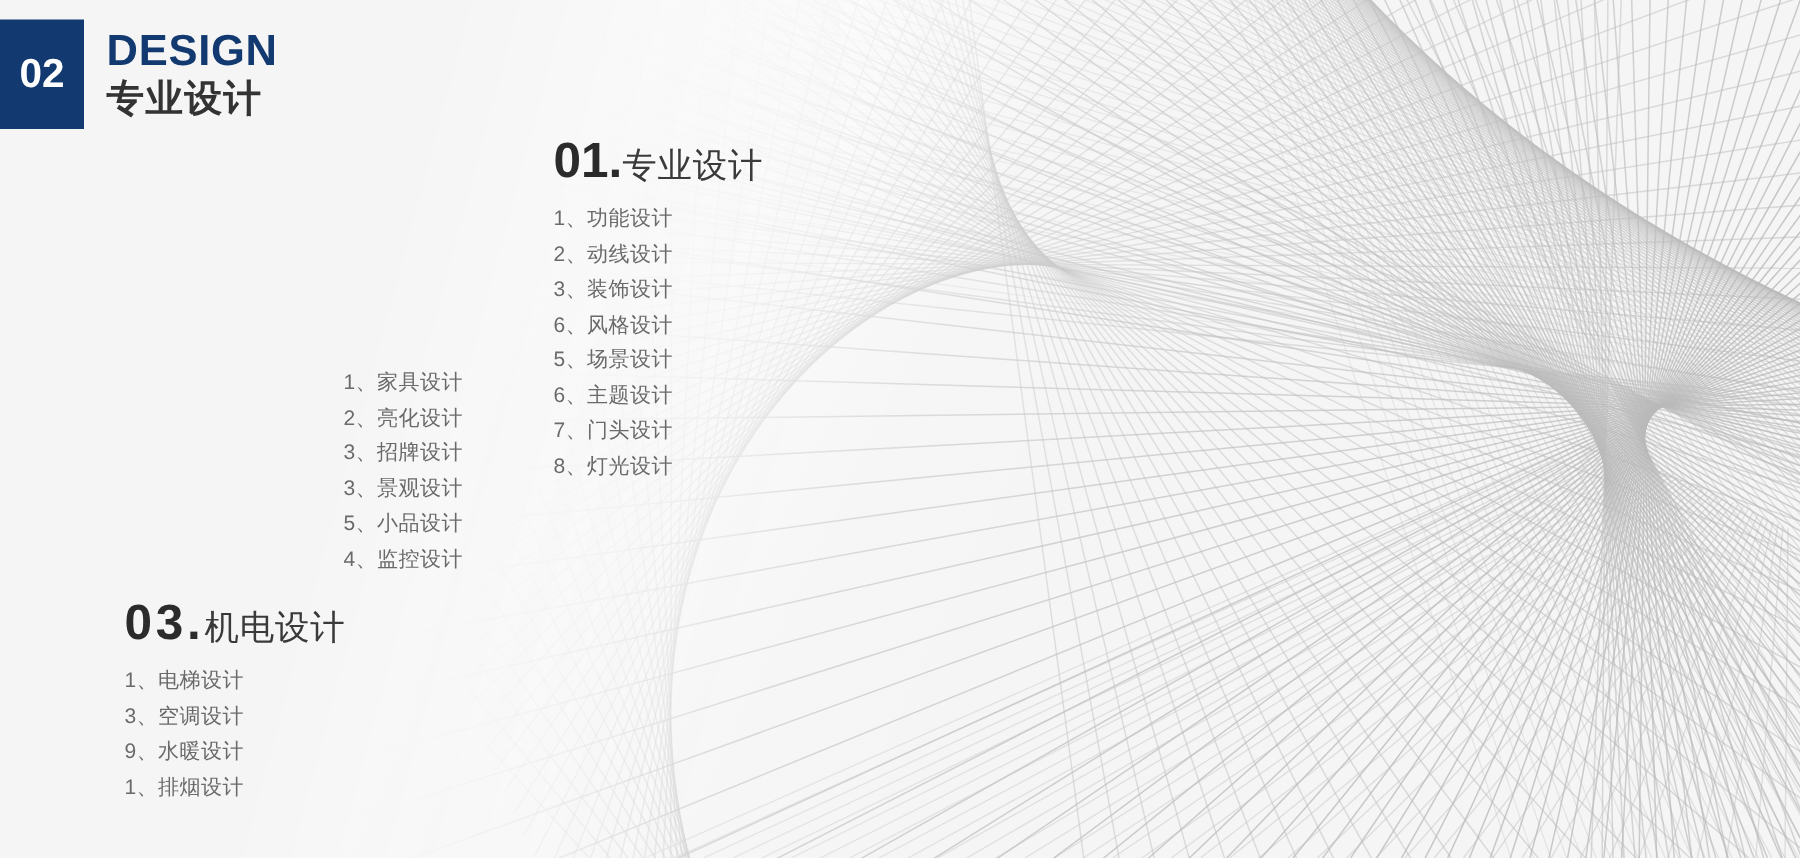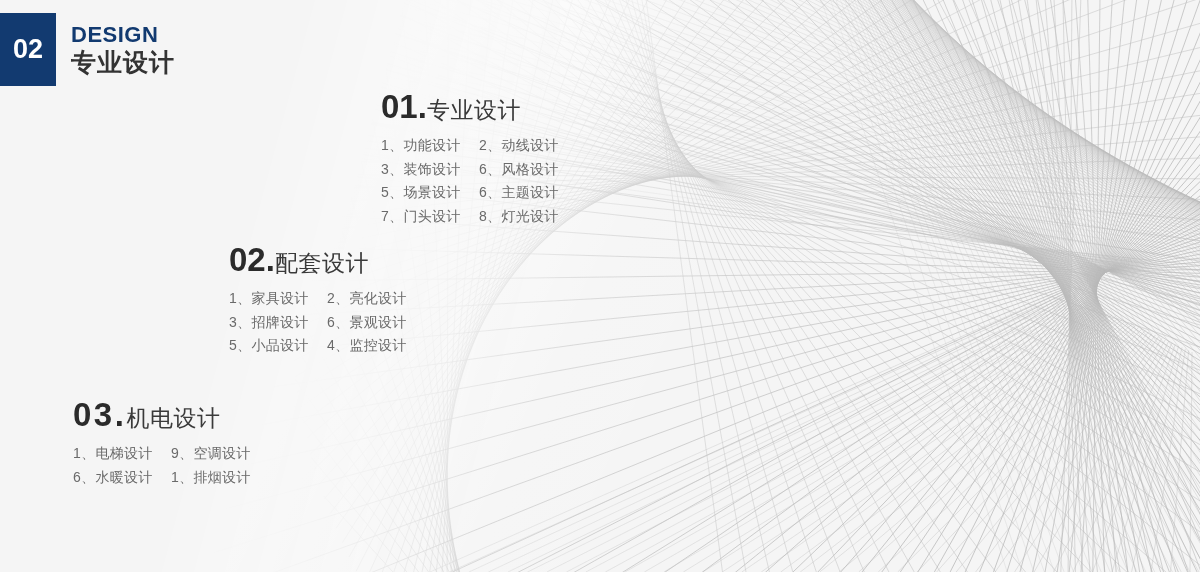--- a/index.html
+++ b/index.html
@@ -70,21 +70,21 @@
     line-height: 1;
   }
   #header-text {
     margin-left: 15px;
     display: flex;
     flex-direction: column;
     justify-content: center;
   }
   #header-title-en {
     color: #123a70;
-    font-size: 22px;
+    font-size: 29px;
     font-weight: bold;
     letter-spacing: 0.5px;
     line-height: 1.08;
   }
   #header-title-cn {
     color: #333333;
     font-size: 25px;
     font-weight: bold;
     letter-spacing: 1px;
     line-height: 1.12;
@@ -113,27 +113,28 @@
     letter-spacing: 0.5px;
   }
   .block-rows { }
   .block-row {
     display: flex;
     white-space: nowrap;
     font-size: 14px;
     color: #6a6a6a;
     line-height: 23.5px;
     letter-spacing: 0.3px;
+    flex-direction: column;
   }
   .row-item { }
   .row-item.first { min-width: 98px; }
 
-  #block-1 { left: 381px; top: 90px; }
+  #block-1 { left: 369px; top: 90px; }
   #block-2 { left: 229px; top: 243px; }
-  #block-3 { left: 73px; top: 398px; }
+  #block-3 { left: 83px; top: 398px; }
 </style>
 </head>
 <body>
 
 <div id="slide">
 
   <svg id="bg-art" viewBox="0 0 1200 572" preserveAspectRatio="none" aria-hidden="true">
     <defs>
       <linearGradient id="fadeLeft" x1="0" y1="0" x2="1" y2="0.25">
         <stop offset="0.00" stop-color="#ffffff" stop-opacity="0"></stop>
@@ -542,50 +543,46 @@
         <span class="row-item">6、主题设计</span>
       </div>
       <div class="block-row">
         <span class="row-item first">7、门头设计</span>
         <span class="row-item">8、灯光设计</span>
       </div>
     </div>
   </div>
 
   <div class="block" id="block-2">
-    <div class="block-heading">
-      <span class="block-number">02.</span>
-      <span class="block-title">配套设计</span>
-    </div>
     <div class="block-rows">
       <div class="block-row">
         <span class="row-item first">1、家具设计</span>
         <span class="row-item">2、亮化设计</span>
       </div>
       <div class="block-row">
         <span class="row-item first">3、招牌设计</span>
-        <span class="row-item">6、景观设计</span>
+        <span class="row-item">3、景观设计</span>
       </div>
       <div class="block-row">
         <span class="row-item first">5、小品设计</span>
         <span class="row-item">4、监控设计</span>
       </div>
     </div>
   </div>
 
   <div class="block" id="block-3">
     <div class="block-heading">
       <span class="block-number wide">03.</span>
       <span class="block-title">机电设计</span>
     </div>
     <div class="block-rows">
       <div class="block-row">
         <span class="row-item first">1、电梯设计</span>
-        <span class="row-item">9、空调设计</span>
-      </div>
-      <div class="block-row">
-        <span class="row-item first">6、水暖设计</span>
+        <span class="row-item">3、空调设计</span>
+      </div>
+      <div class="block-row">
+        <span class="row-item first">9、水暖设计</span>
         <span class="row-item">1、排烟设计</span>
       </div>
     </div>
   </div>
 
 </div>
 
 </body></html>

